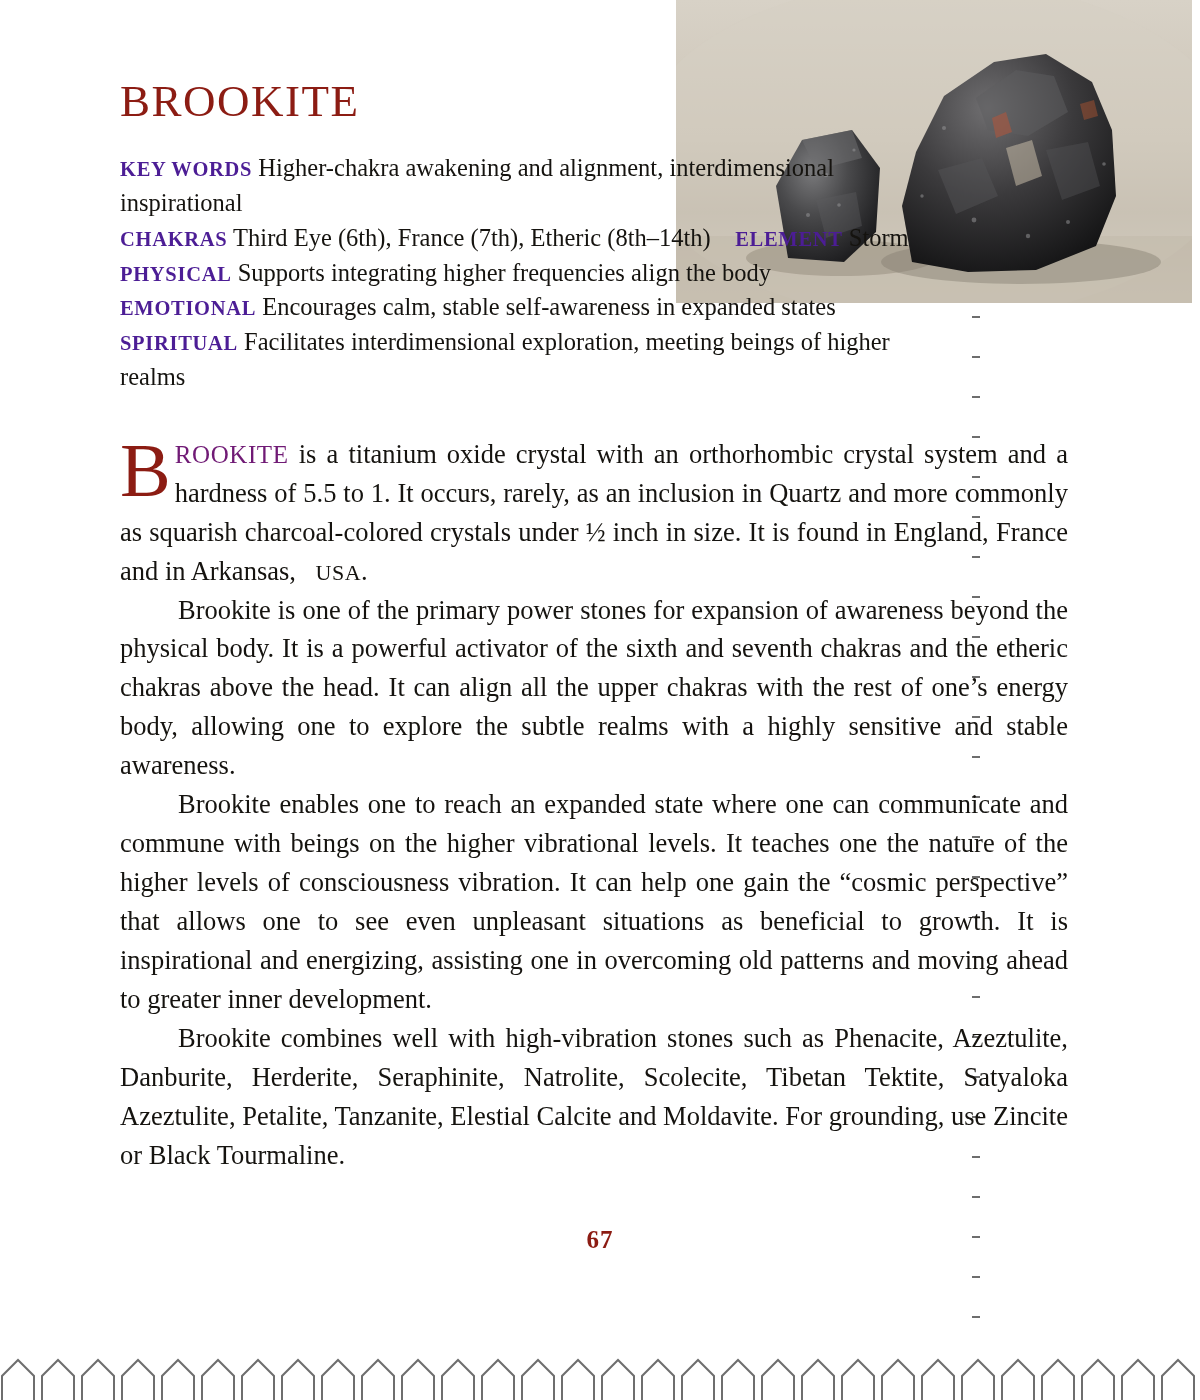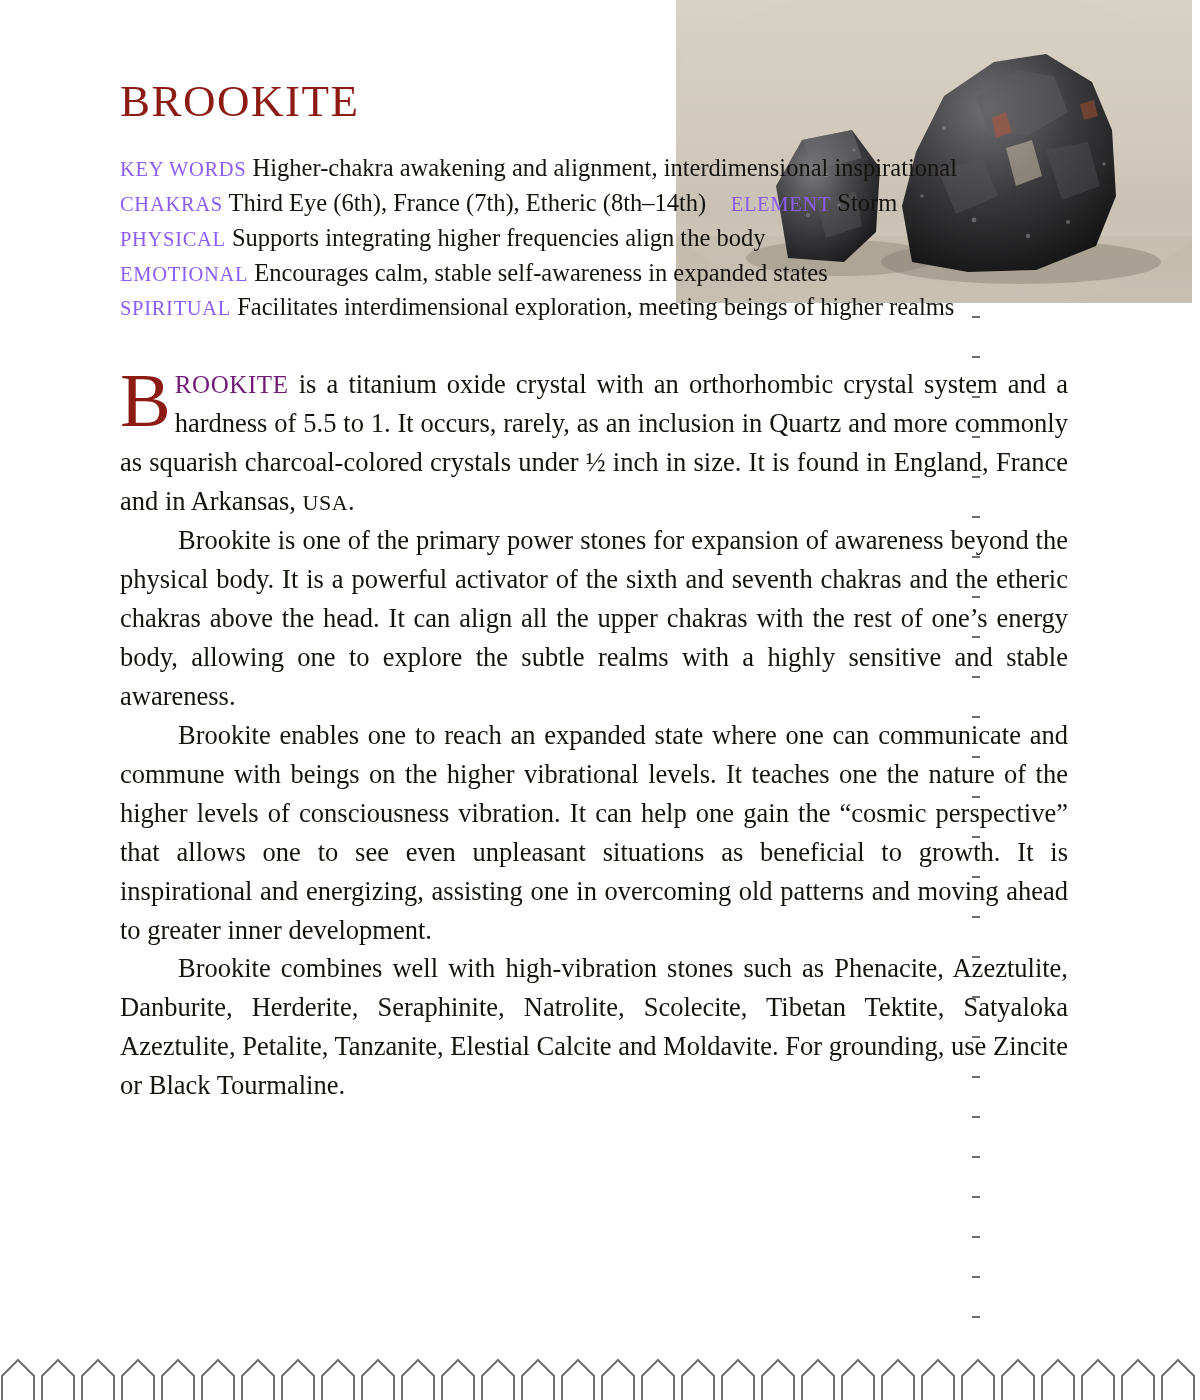--- a/index.html
+++ b/index.html
@@ -77,22 +77,22 @@
   }
 
   .attributes {
     font-size: 24.5px;
     line-height: 1.42;
     color: #15130f;
     width: 840px;
     margin-bottom: 10px;
   }
   .attributes .lbl {
-    color: #8b5cf6;
-    font-weight: 400;
+    color: #4c1d95;
+    font-weight: 700;
     font-size: 20.5px;
     letter-spacing: 0.7px;
     text-transform: uppercase;
   }
 
   .body-text {
     margin-top: 40px;
     font-size: 26.5px;
     line-height: 1.47;
     text-align: justify;
@@ -116,20 +116,21 @@
   }
   .smallcaps-red {
     color: #701a75;
     font-variant: small-caps;
     letter-spacing: 0.6px;
     font-size: 25px;
   }
   .sc {
     font-size: 22px;
     letter-spacing: 0.5px;
+    margin-left: 13px;
   }
 
   .folio {
     position: absolute;
     left: 0;
     top: 1226px;
     width: 1200px;
     text-align: center;
     font-size: 25px;
     font-weight: 700;
@@ -252,20 +253,21 @@
       <p class="first">
         <span class="dropcap">B</span><span class="smallcaps-red">ROOKITE</span><span> is a titanium oxide crystal with an orthorhombic crystal system and a hardness of 5.5 to 1. It occurs, rarely, as an inclusion in Quartz and more commonly as squarish charcoal-colored crystals under ½ inch in size. It is found in England, France and in Arkansas, </span><span class="sc">USA</span><span>.</span>
       </p>
       <p>Brookite is one of the primary power stones for expansion of awareness beyond the physical body. It is a powerful activator of the sixth and seventh chakras and the etheric chakras above the head. It can align all the upper chakras with the rest of one’s energy body, allowing one to explore the subtle realms with a highly sensitive and stable awareness.</p>
       <p>Brookite enables one to reach an expanded state where one can communicate and commune with beings on the higher vibrational levels. It teaches one the nature of the higher levels of consciousness vibration. It can help one gain the “cosmic perspective” that allows one to see even unpleasant situations as beneficial to growth. It is inspirational and energizing, assisting one in overcoming old patterns and moving ahead to greater inner development.</p>
       <p>Brookite combines well with high-vibration stones such as Phenacite, Azeztulite, Danburite, Herderite, Seraphinite, Natrolite, Scolecite, Tibetan Tektite, Satyaloka Azeztulite, Petalite, Tanzanite, Elestial Calcite and Moldavite. For grounding, use Zincite or Black Tourmaline.</p>
     </div>
 
   </div>
 
+  <div class="folio">67</div>
 
   <div class="bottom-strip">
     <svg width="1200" height="42" viewBox="0 0 1200 42" xmlns="http://www.w3.org/2000/svg">
       <rect x="0" y="0" width="1200" height="42" fill="#ffffff"></rect>
       <g stroke="#6e6e6e" stroke-width="2" fill="none">
         <path d="M2 42 L2 18 L18 2 L34 18 L34 42"></path>
         <path d="M42 42 L42 18 L58 2 L74 18 L74 42"></path>
         <path d="M82 42 L82 18 L98 2 L114 18 L114 42"></path>
         <path d="M122 42 L122 18 L138 2 L154 18 L154 42"></path>
         <path d="M162 42 L162 18 L178 2 L194 18 L194 42"></path>

